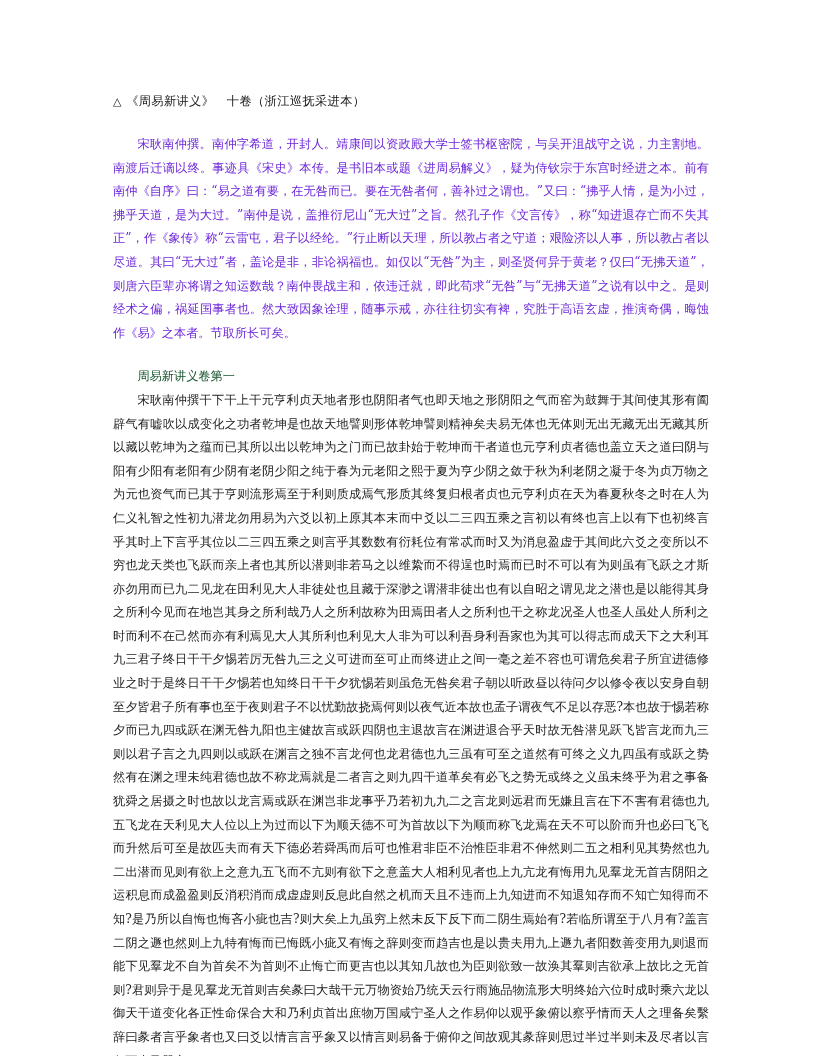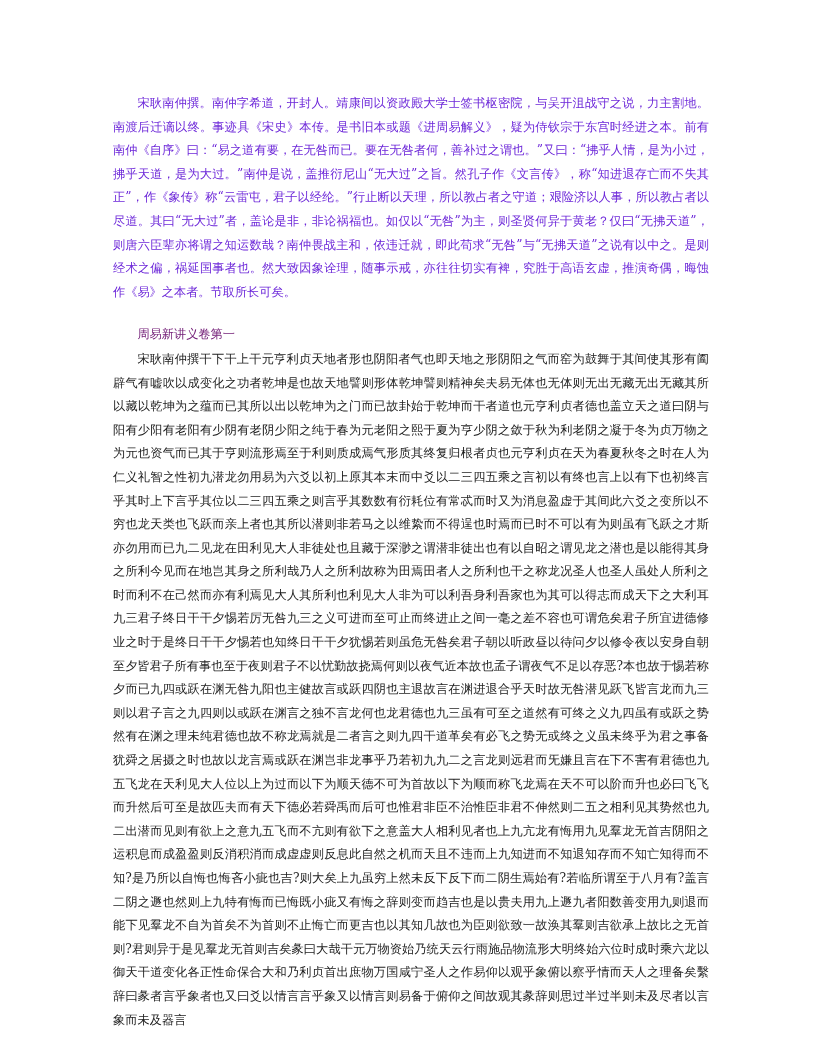--- a/index.html
+++ b/index.html
@@ -42,22 +42,21 @@
     margin: 0;
     color: #6d28d9;
     text-indent: 2em;
     word-break: break-all;
   }
   .volume-head {
     font-size: 12.2px;
     line-height: 23.6px;
     margin: 20px 0 0 0;
     text-indent: 2em;
-    color: #701a75;
-    font-family: Liberation Mono, monospace;
+    color: #14532d;
   }
   .body-block {
     font-size: 12.2px;
     line-height: 23.6px;
     text-align: justify;
     text-justify: inter-character;
     margin: 0;
     color: #1c1c1c;
     text-indent: 2em;
     word-break: break-all;
@@ -67,20 +66,24 @@
     font-family: "DejaVu Sans", "Liberation Sans", sans-serif;
     font-size: 11px;
   }
 </style>
 </head>
 <body>
 
 <div class="page">
   <div class="content">
 
+    <div class="doc-title">
+      <span class="tri">△</span>
+      <span>《周易新讲义》　十卷（浙江巡抚采进本）</span>
+    </div>
 
     <p class="para">宋耿南仲撰。南仲字希道，开封人。靖康间以资政殿大学士签书枢密院，与吴开沮战守之说，力主割地。南渡后迁谪以终。事迹具《宋史》本传。是书旧本或题《进周易解义》，疑为侍钦宗于东宫时经进之本。前有南仲《自序》曰：“易之道有要，在无咎而已。要在无咎者何，善补过之谓也。”又曰：“拂乎人情，是为小过，拂乎天道，是为大过。”南仲是说，盖推衍尼山“无大过”之旨。然孔子作《文言传》，称“知进退存亡而不失其正”，作《象传》称“云雷屯，君子以经纶。”行止断以天理，所以教占者之守道；艰险济以人事，所以教占者以尽道。其曰“无大过”者，盖论是非，非论祸福也。如仅以“无咎”为主，则圣贤何异于黄老？仅曰“无拂天道”，则唐六臣辈亦将谓之知运数哉？南仲畏战主和，依违迁就，即此苟求“无咎”与“无拂天道”之说有以中之。是则经术之偏，祸延国事者也。然大致因象诠理，随事示戒，亦往往切实有裨，究胜于高语玄虚，推演奇偶，晦蚀作《易》之本者。节取所长可矣。</p>
 
     <p class="volume-head">周易新讲义卷第一</p>
 
     <p class="body-block">宋耿南仲撰干下干上干元亨利贞天地者形也阴阳者气也即天地之形阴阳之气而窑为鼓舞于其间使其形有阖辟气有嘘吹以成变化之功者乾坤是也故天地譬则形体乾坤譬则精神矣夫易无体也无体则无出无藏无出无藏其所以藏以乾坤为之蕴而已其所以出以乾坤为之门而已故卦始于乾坤而干者道也元亨利贞者德也盖立天之道曰阴与阳有少阳有老阳有少阴有老阴少阳之纯于春为元老阳之熙于夏为亨少阴之敛于秋为利老阴之凝于冬为贞万物之为元也资气而已其于亨则流形焉至于利则质成焉气形质其终复归根者贞也元亨利贞在天为春夏秋冬之时在人为仁义礼智之性初九潜龙勿用易为六爻以初上原其本末而中爻以二三四五乘之言初以有终也言上以有下也初终言乎其时上下言乎其位以二三四五乘之则言乎其数数有衍耗位有常忒而时又为消息盈虚于其间此六爻之变所以不穷也龙天类也飞跃而亲上者也其所以潜则非若马之以维絷而不得逞也时焉而已时不可以有为则虽有飞跃之才斯亦勿用而已九二见龙在田利见大人非徒处也且藏于深渺之谓潜非徒出也有以自昭之谓见龙之潜也是以能得其身之所利今见而在地岂其身之所利哉乃人之所利故称为田焉田者人之所利也干之称龙况圣人也圣人虽处人所利之时而利不在己然而亦有利焉见大人其所利也利见大人非为可以利吾身利吾家也为其可以得志而成天下之大利耳九三君子终日干干夕惕若厉无咎九三之义可进而至可止而终进止之间一毫之差不容也可谓危矣君子所宜进德修业之时于是终日干干夕惕若也知终日干干夕犹惕若则虽危无咎矣君子朝以听政昼以待问夕以修令夜以安身自朝至夕皆君子所有事也至于夜则君子不以忧勤故挠焉何则以夜气近本故也孟子谓夜气不足以存恶?本也故于惕若称夕而已九四或跃在渊无咎九阳也主健故言或跃四阴也主退故言在渊进退合乎天时故无咎潜见跃飞皆言龙而九三则以君子言之九四则以或跃在渊言之独不言龙何也龙君德也九三虽有可至之道然有可终之义九四虽有或跃之势然有在渊之理未纯君德也故不称龙焉就是二者言之则九四干道革矣有必飞之势无或终之义虽未终乎为君之事备犹舜之居摄之时也故以龙言焉或跃在渊岂非龙事乎乃若初九九二之言龙则远君而旡嫌且言在下不害有君德也九五飞龙在天利见大人位以上为过而以下为顺天德不可为首故以下为顺而称飞龙焉在天不可以阶而升也必曰飞飞而升然后可至是故匹夫而有天下德必若舜禹而后可也惟君非臣不治惟臣非君不伸然则二五之相利见其势然也九二出潜而见则有欲上之意九五飞而不亢则有欲下之意盖大人相利见者也上九亢龙有悔用九见羣龙无首吉阴阳之运积息而成盈盈则反消积消而成虚虚则反息此自然之机而天且不违而上九知进而不知退知存而不知亡知得而不知?是乃所以自悔也悔吝小疵也吉?则大矣上九虽穷上然未反下反下而二阴生焉始有?若临所谓至于八月有?盖言二阴之遯也然则上九特有悔而已悔既小疵又有悔之辞则变而趋吉也是以贵夫用九上遯九者阳数善变用九则退而能下见羣龙不自为首矣不为首则不止悔亡而更吉也以其知几故也为臣则欲致一故涣其羣则吉欲承上故比之无首则?君则异于是见羣龙无首则吉矣彖曰大哉干元万物资始乃统天云行雨施品物流形大明终始六位时成时乘六龙以御天干道变化各正性命保合大和乃利贞首出庶物万国咸宁圣人之作易仰以观乎象俯以察乎情而天人之理备矣繫辞曰彖者言乎象者也又曰爻以情言言乎象又以情言则易备于俯仰之间故观其彖辞则思过半过半则未及尽者以言象而未及器言</p>
 
   </div>
 </div>
 

